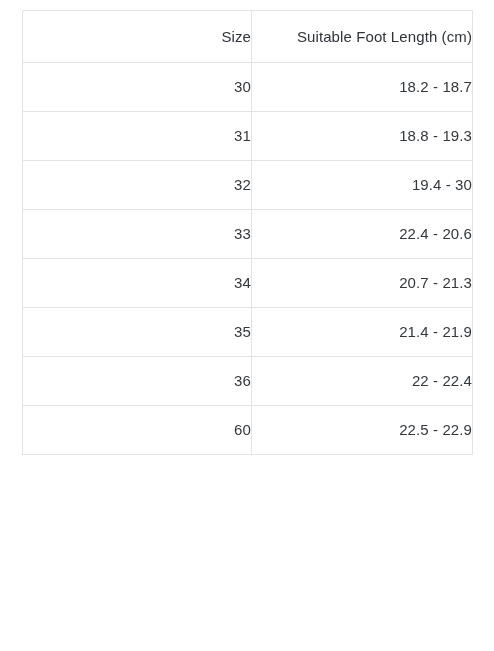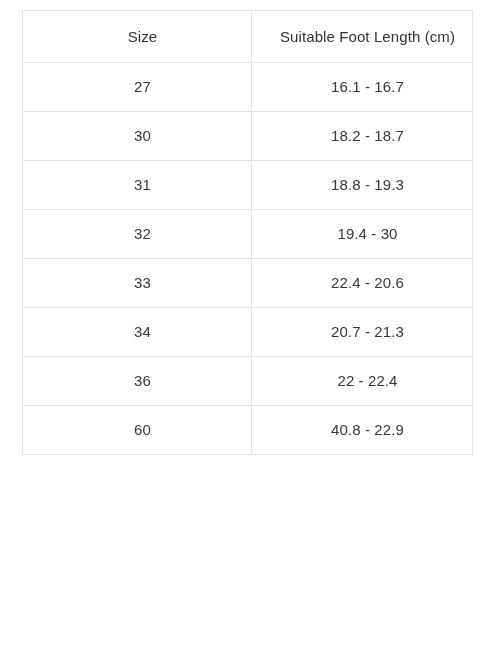--- a/index.html
+++ b/index.html
@@ -34,21 +34,21 @@
     width: 229px;
   }
   table.size-table col.col-length {
     width: 221px;
   }
 
   table.size-table th,
   table.size-table td {
     border-right: 1px solid #e3e3e3;
     border-bottom: 1px solid #e3e3e3;
-    text-align: center;
+    text-align: right;
     vertical-align: middle;
     height: 48px;
     padding: 0 0 0 11px;
     font-weight: 400;
     font-size: 15px;
     line-height: 1.3;
     color: #33383d;
     letter-spacing: 0.1px;
     white-space: nowrap;
     overflow: hidden;
@@ -69,46 +69,46 @@
       <col class="col-length">
     </colgroup>
     <thead>
       <tr>
         <th>Size</th>
         <th>Suitable Foot Length (cm)</th>
       </tr>
     </thead>
     <tbody id="table-body">
         <tr>
-          <td>27</td>
-          <td>16.1 - 16.7</td>
-        </tr>
-        <tr>
           <td>30</td>
           <td>18.2 - 18.7</td>
         </tr>
         <tr>
           <td>31</td>
           <td>18.8 - 19.3</td>
         </tr>
         <tr>
           <td>32</td>
           <td>19.4 - 30</td>
         </tr>
         <tr>
           <td>33</td>
           <td>22.4 - 20.6</td>
         </tr>
         <tr>
           <td>34</td>
           <td>20.7 - 21.3</td>
         </tr>
         <tr>
+          <td>35</td>
+          <td>21.4 - 21.9</td>
+        </tr>
+        <tr>
           <td>36</td>
           <td>22 - 22.4</td>
         </tr>
         <tr>
           <td>60</td>
-          <td>40.8 - 22.9</td>
+          <td>22.5 - 22.9</td>
         </tr>
       </tbody>
   </table>
 </div>
 
 </body></html>

